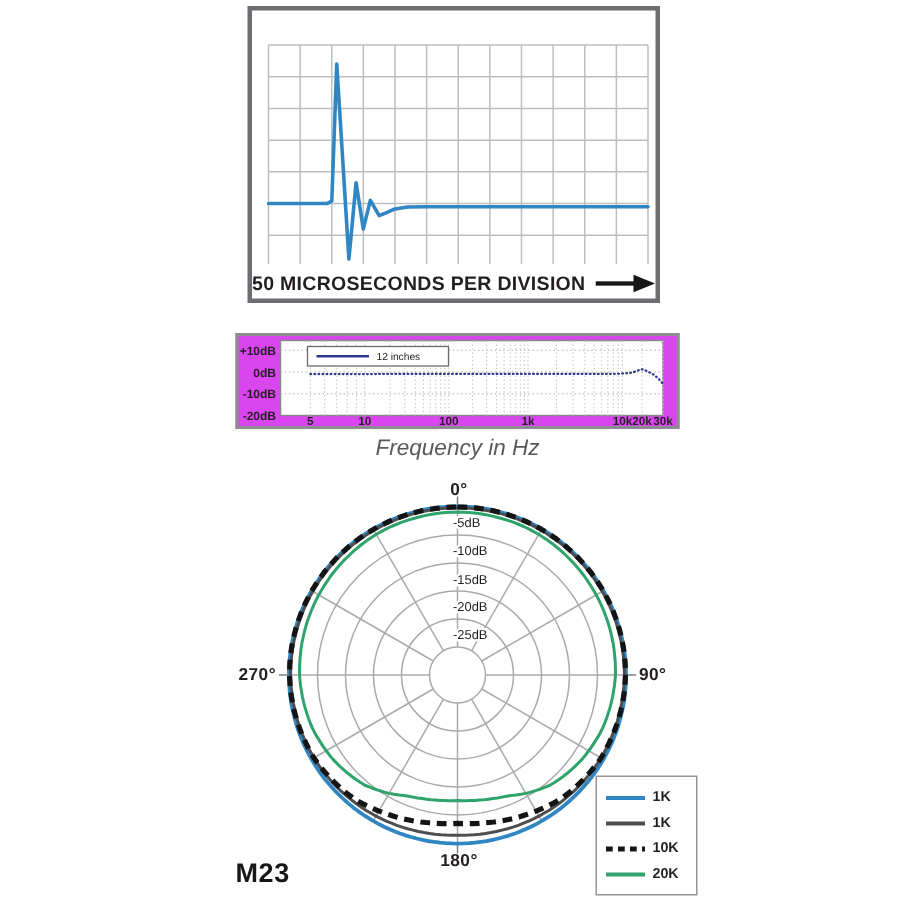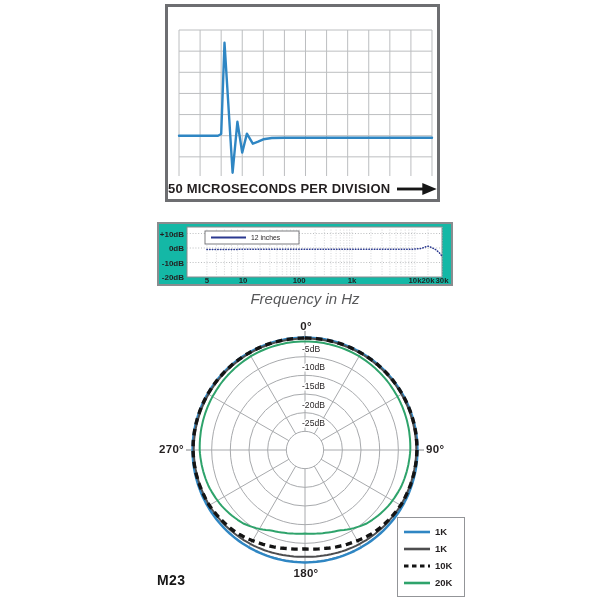--- a/index.html
+++ b/index.html
@@ -8,34 +8,34 @@
 
   
   .impulse-box{position:absolute;left:165px;top:4px;width:269px;height:192px;
                border:3px solid #6d6e71;background:#fff;}
   .impulse-caption{position:absolute;left:0;bottom:3px;width:100%;display:flex;
                    align-items:center;justify-content:center;gap:7px;}
   .impulse-caption span{font-size:13px;font-weight:700;letter-spacing:.2px;white-space:nowrap;}
 
   
   .freq-box{position:absolute;left:157px;top:222px;width:292px;height:60px;
-            border:2px solid #8a8c8f;background:#14b8a6;text-align:right;}
+            border:2px solid #8a8c8f;background:#d946ef;text-align:right;}
   .freq-xlabel{position:absolute;left:157px;top:290px;width:296px;text-align:center;
                font-style:italic;font-size:15px;color:#58595b;}
 
   
   .polar-wrap{position:absolute;left:130px;top:316px;width:350px;height:268px;}
   .polar-legend{position:absolute;left:397px;top:517px;width:56px;
                 background:#fff;border:1.5px solid #939598;
                 display:flex;flex-direction:column;justify-content:space-around;
                 padding:5px 4px 5px 6px;box-sizing:content-box;height:68px;}
   .legend-row{display:flex;align-items:center;gap:5px;}
   .legend-row .lbl{font-size:9.5px;font-weight:700;color:#231f20;}
 
-  .m23-title{position:absolute;left:157px;top:572px;font-size:14px;font-weight:800;
+  .m23-title{position:absolute;left:157px;top:572px;font-size:18px;font-weight:800;
              letter-spacing:.4px;color:#161616;}
   svg{display:block;}
   text{font-family:"Liberation Sans","DejaVu Sans",sans-serif;}
 </style>
 </head>
 <body>
 
 <div class="stage">
 
   <div class="impulse-box">

